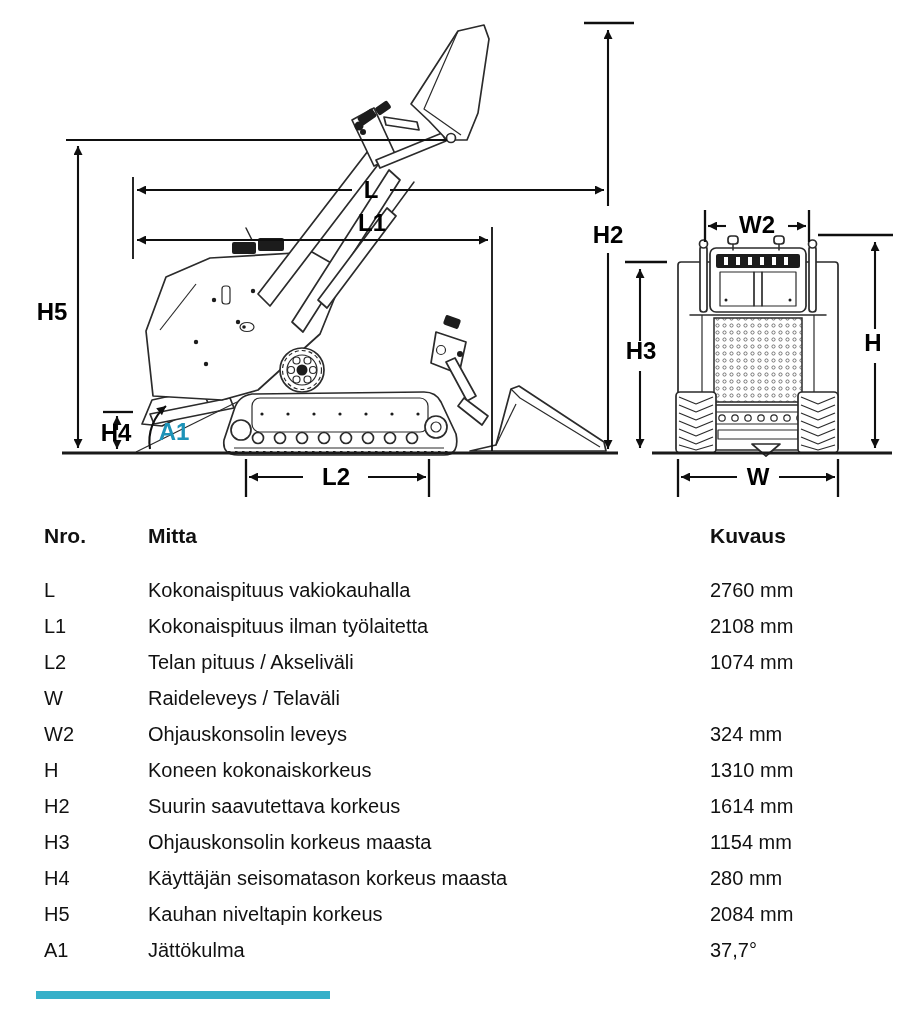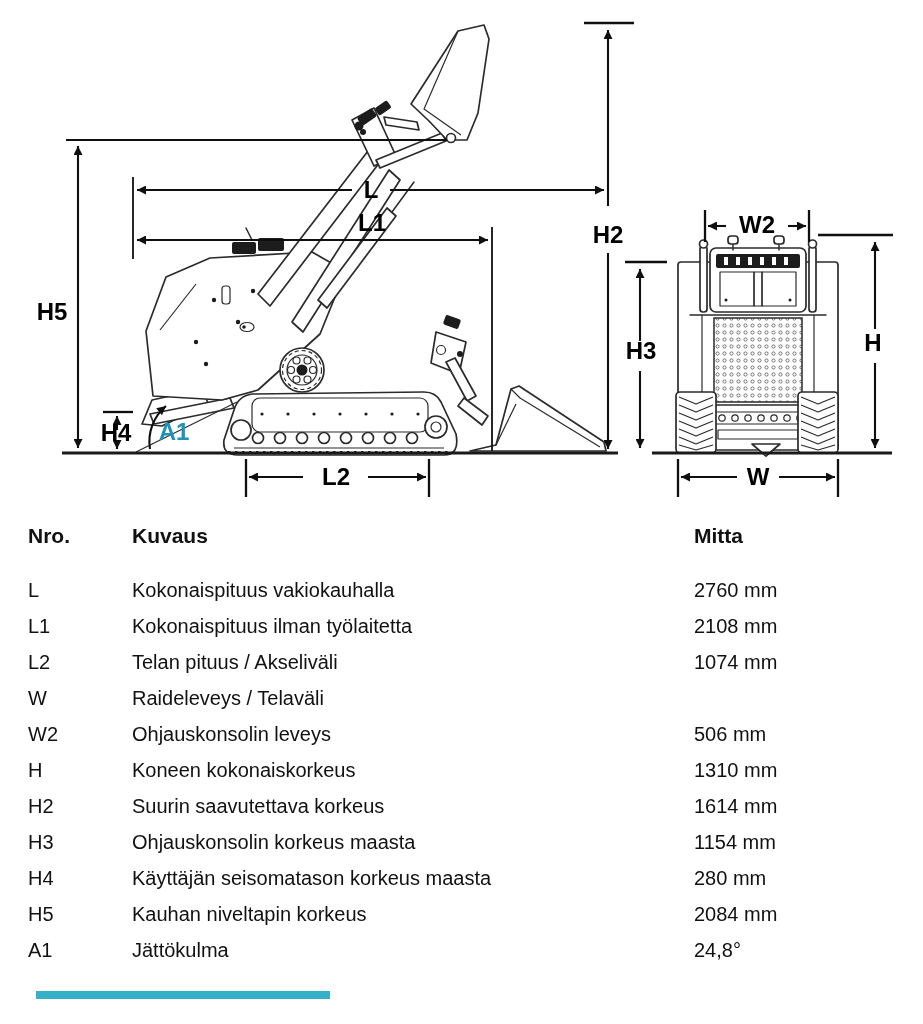--- a/index.html
+++ b/index.html
@@ -13,21 +13,21 @@
   .d{fill:#1c1c1c;stroke:none;}
   
   .dim{stroke:#0f0f0f;stroke-width:2.1;fill:none;}
   .ext{stroke:#0f0f0f;stroke-width:1.8;fill:none;}
   .tick{stroke:#0f0f0f;stroke-width:2.3;fill:none;}
   .gnd{stroke:#1a1a1a;stroke-width:3;fill:none;}
   text.lbl{font-family:"Liberation Sans",sans-serif;font-weight:bold;font-size:24px;
            fill:#000;text-anchor:middle;}
   
   .spec-table{position:absolute;left:0;top:524px;width:923px;}
-  .thead,.trow{display:grid;grid-template-columns:104px 562px 1fr;padding-left:28px;}
+  .thead,.trow{display:grid;grid-template-columns:104px 562px 1fr;padding-left:44px;}
   .thead{font-weight:bold;font-size:21px;}
   .rows{margin-top:24px;}
   .trow{height:36.1px;align-items:center;font-size:20px;}
   .accent-bar{position:absolute;left:36px;top:991px;width:294px;height:8px;background:#36b0c9;}
 </style>
 </head>
 <body>
 
 <div class="page">
 
@@ -258,22 +258,22 @@
     <line class="tick" x1="838" y1="459" x2="838" y2="497"></line>
     <line class="dim" x1="737" y1="477" x2="681" y2="477" marker-end="url(#arr)"></line>
     <line class="dim" x1="779" y1="477" x2="835" y2="477" marker-end="url(#arr)"></line>
     <text class="lbl" x="758" y="485">W</text>
   </g>
 </svg>
 
 <div class="spec-table">
   <div class="thead">
     <div>Nro.</div>
+    <div>Mitta</div>
     <div>Kuvaus</div>
-    <div>Mitta</div>
   </div>
   <div class="rows">
     <div class="trow">
       <div>L</div>
       <div>Kokonaispituus vakiokauhalla</div>
       <div>2760 mm</div>
     </div>
     <div class="trow">
       <div>L1</div>
       <div>Kokonaispituus ilman työlaitetta</div>
@@ -284,21 +284,21 @@
       <div>Telan pituus / Akseliväli</div>
       <div>1074 mm</div>
     </div>
     <div class="trow">
       <div>W</div>
       <div>Raideleveys / Telaväli</div>
     </div>
     <div class="trow">
       <div>W2</div>
       <div>Ohjauskonsolin leveys</div>
-      <div>506 mm</div>
+      <div>324 mm</div>
     </div>
     <div class="trow">
       <div>H</div>
       <div>Koneen kokonaiskorkeus</div>
       <div>1310 mm</div>
     </div>
     <div class="trow">
       <div>H2</div>
       <div>Suurin saavutettava korkeus</div>
       <div>1614 mm</div>
@@ -314,20 +314,20 @@
       <div>280 mm</div>
     </div>
     <div class="trow">
       <div>H5</div>
       <div>Kauhan niveltapin korkeus</div>
       <div>2084 mm</div>
     </div>
     <div class="trow">
       <div>A1</div>
       <div>Jättökulma</div>
-      <div>24,8°</div>
+      <div>37,7°</div>
     </div>
   </div>
 </div>
 
 <div class="accent-bar" style="background: rgb(54, 176, 201);"></div>
 
 </div>
 
 </body></html>

